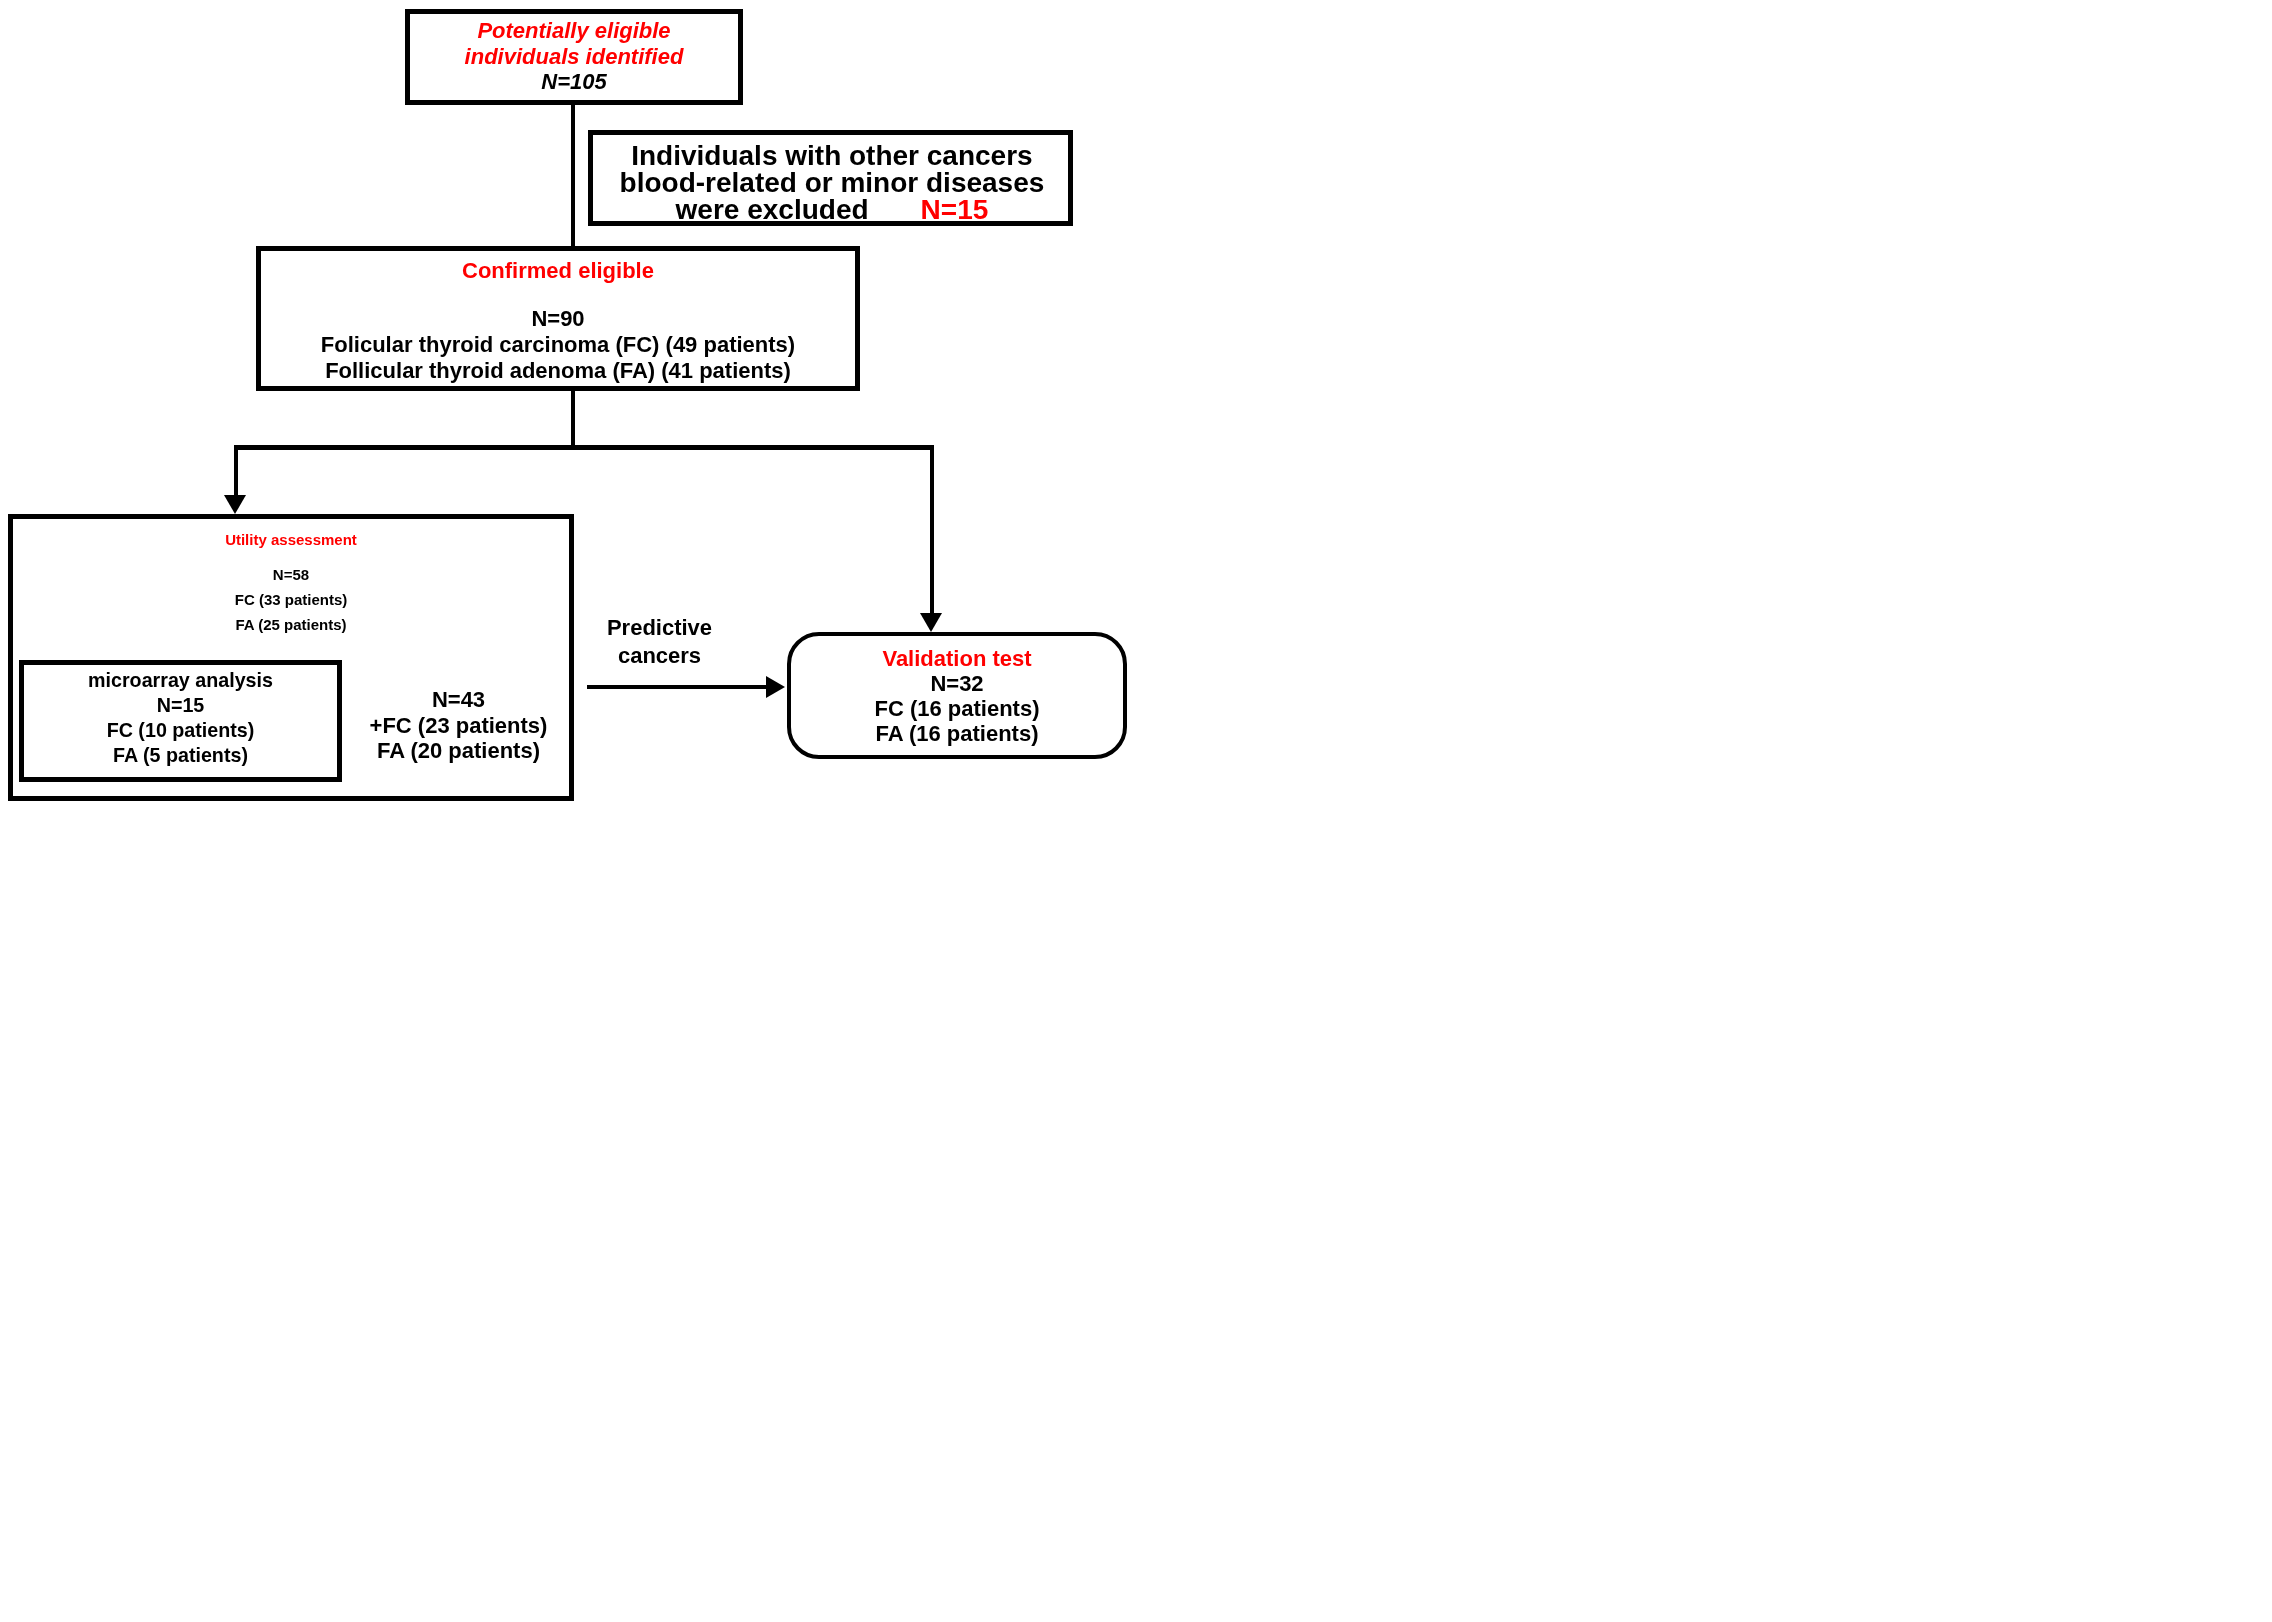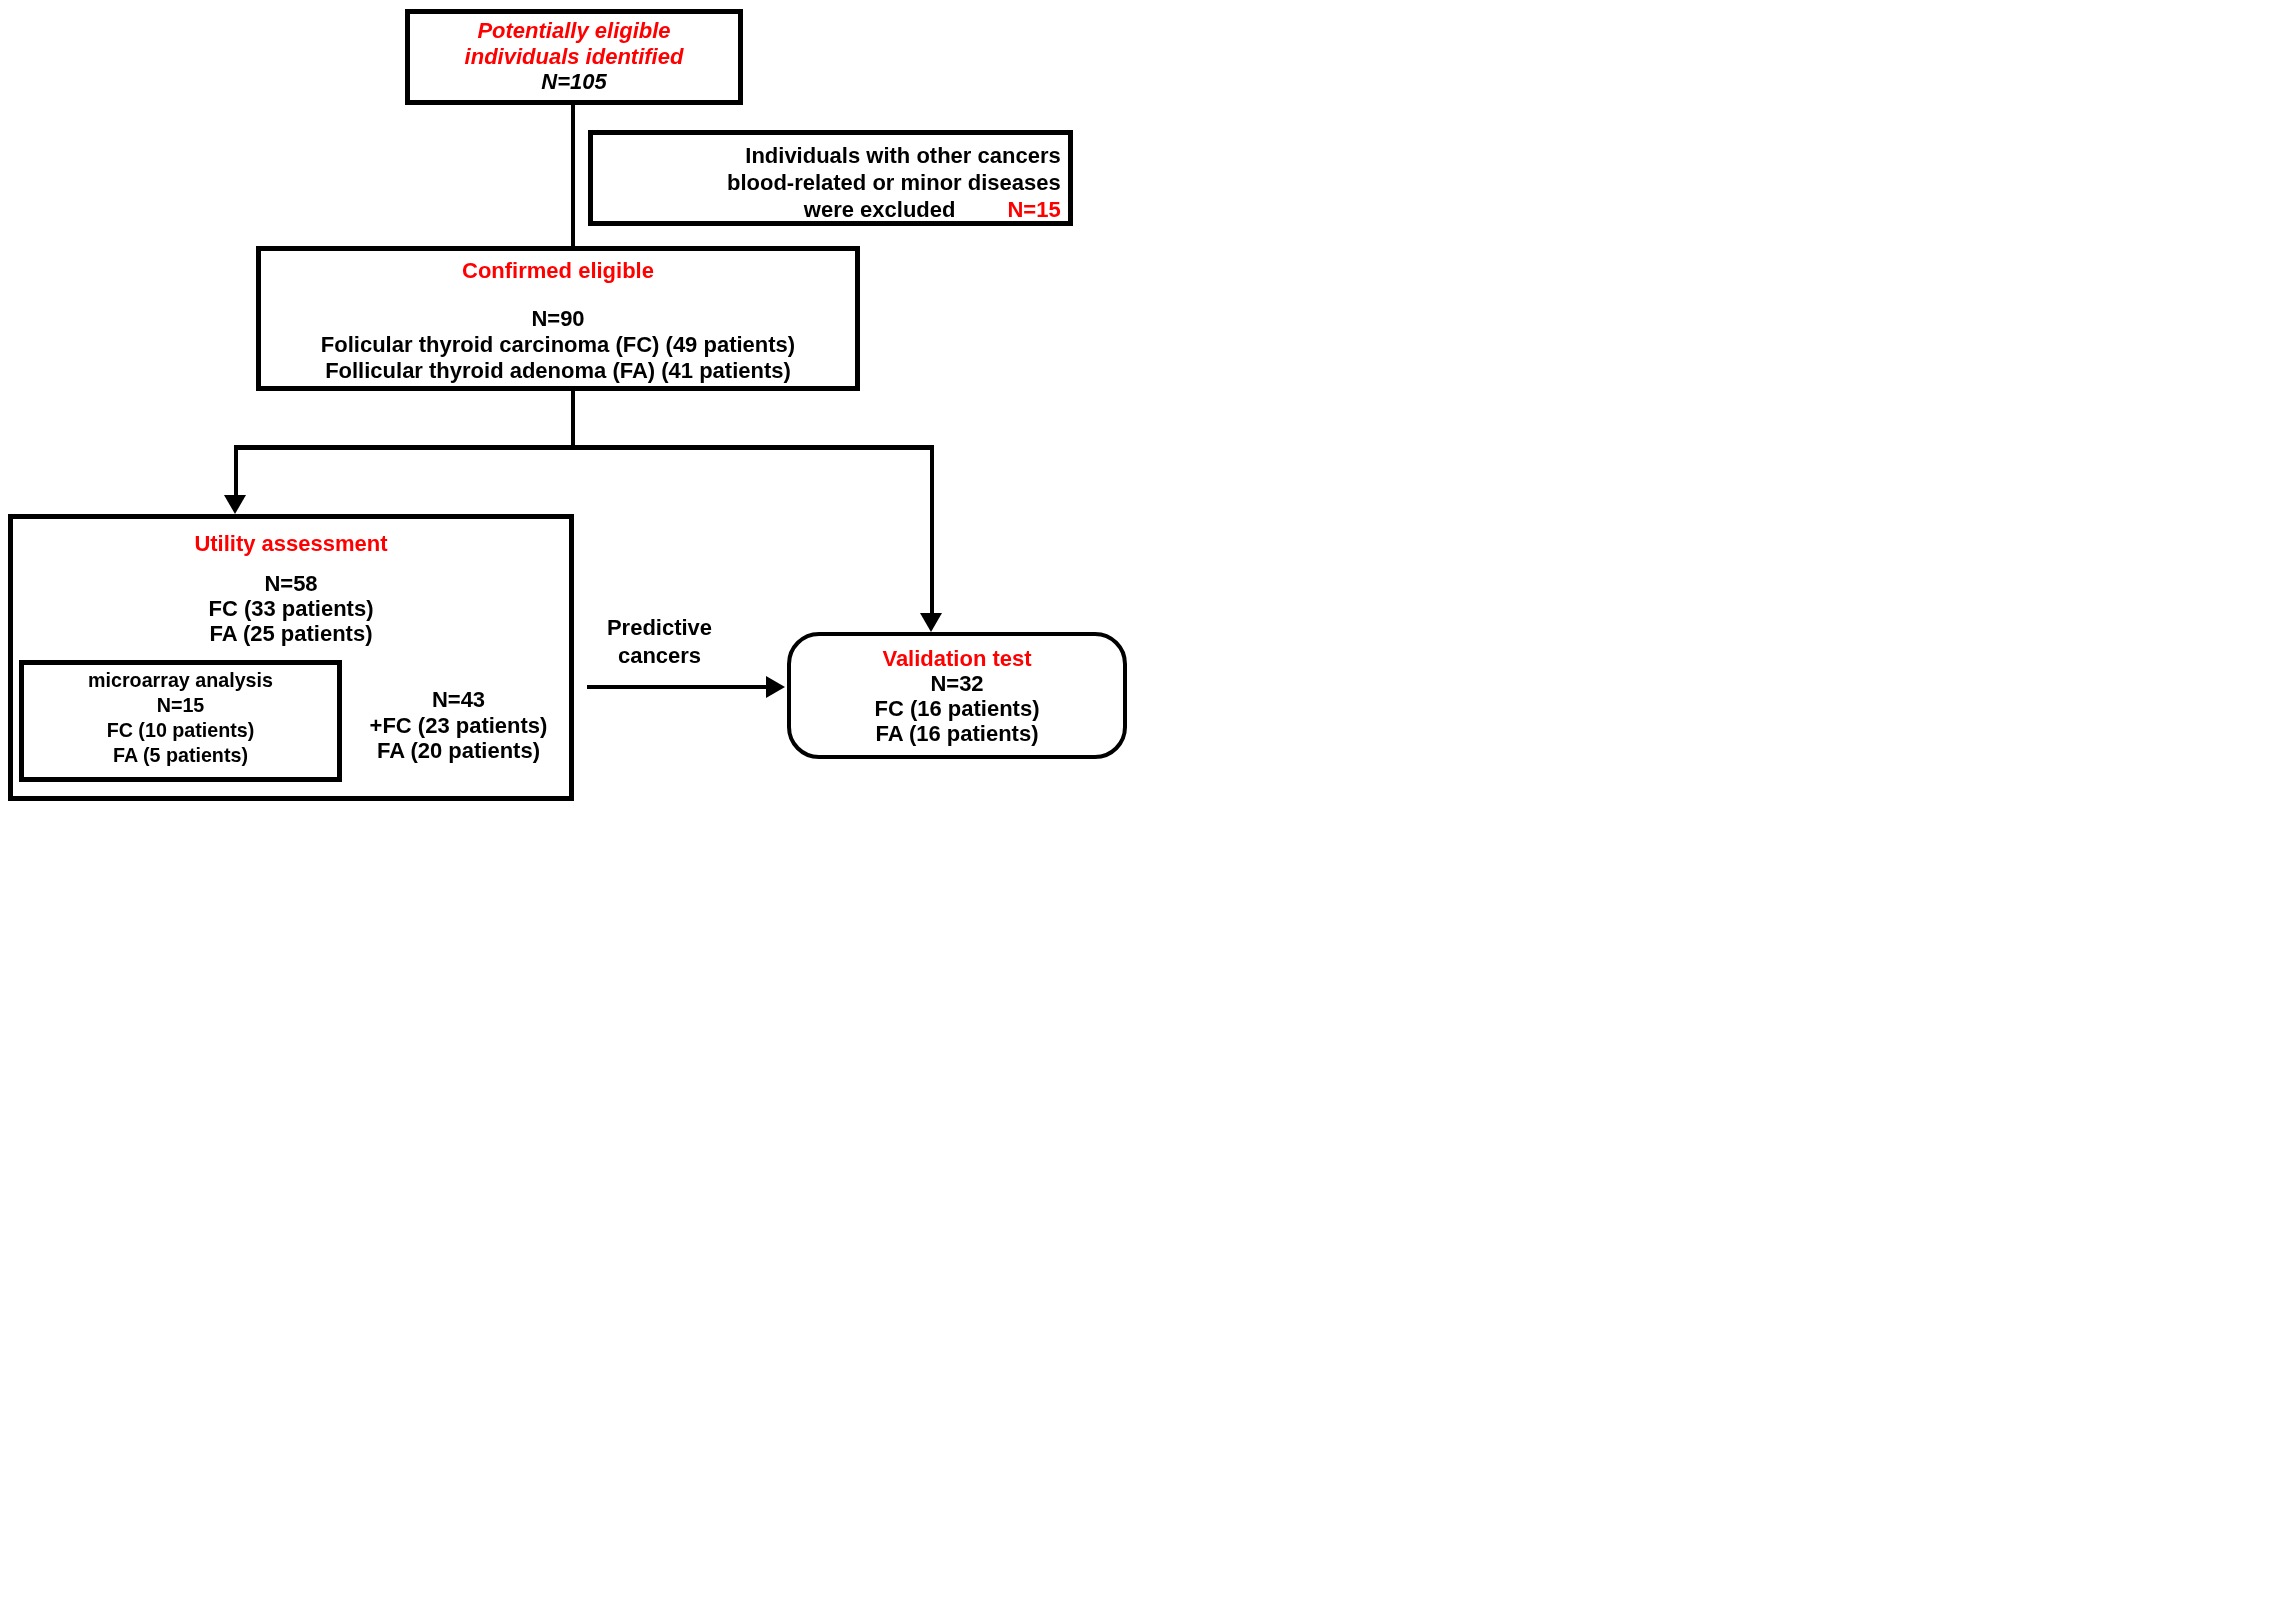--- a/index.html
+++ b/index.html
@@ -34,28 +34,28 @@
     border-bottom:11.6px solid transparent;
     border-left:19px solid #000000;
   }
 
   
   #box-top{left:405px;top:8.7px;width:338px;height:96px;
     display:flex;flex-direction:column;justify-content:center;
     font-size:22px;line-height:25.5px;font-style:italic;}
   
   #box-excluded{left:588px;top:130px;width:485px;height:96px;
-    text-align:right;padding:6.6px 7.3px 0 10.2px;font-size:22px;line-height:27px;}
+    text-align:center;padding:6.6px 7.3px 0 10.2px;font-size:28px;line-height:27px;}
   #excluded-n{margin-left:52px;}
   
   #box-confirmed{left:256px;top:246px;width:604px;height:145px;
     font-size:22px;line-height:26px;padding-top:7.3px;}
   #confirmed-title{margin-bottom:22px;}
   
-  #box-utility{left:8px;top:514px;width:566px;height:287px;font-size:22px;}
+  #box-utility{left:8px;top:514px;width:566px;height:287px;font-size:15px;}
   #utility-title{margin:11.6px 0 14.6px 0;}
   .u-line{line-height:25px;}
   
   #box-microarray{left:19px;top:660px;width:323px;height:122px;
     font-size:19.7px;line-height:25px;padding-top:3px;}
   
   #remaining-block{position:absolute;left:342px;top:687px;width:233px;
     text-align:center;font-size:22px;line-height:25.5px;}
   
   #predictive-label{position:absolute;left:594px;top:614px;width:131px;

